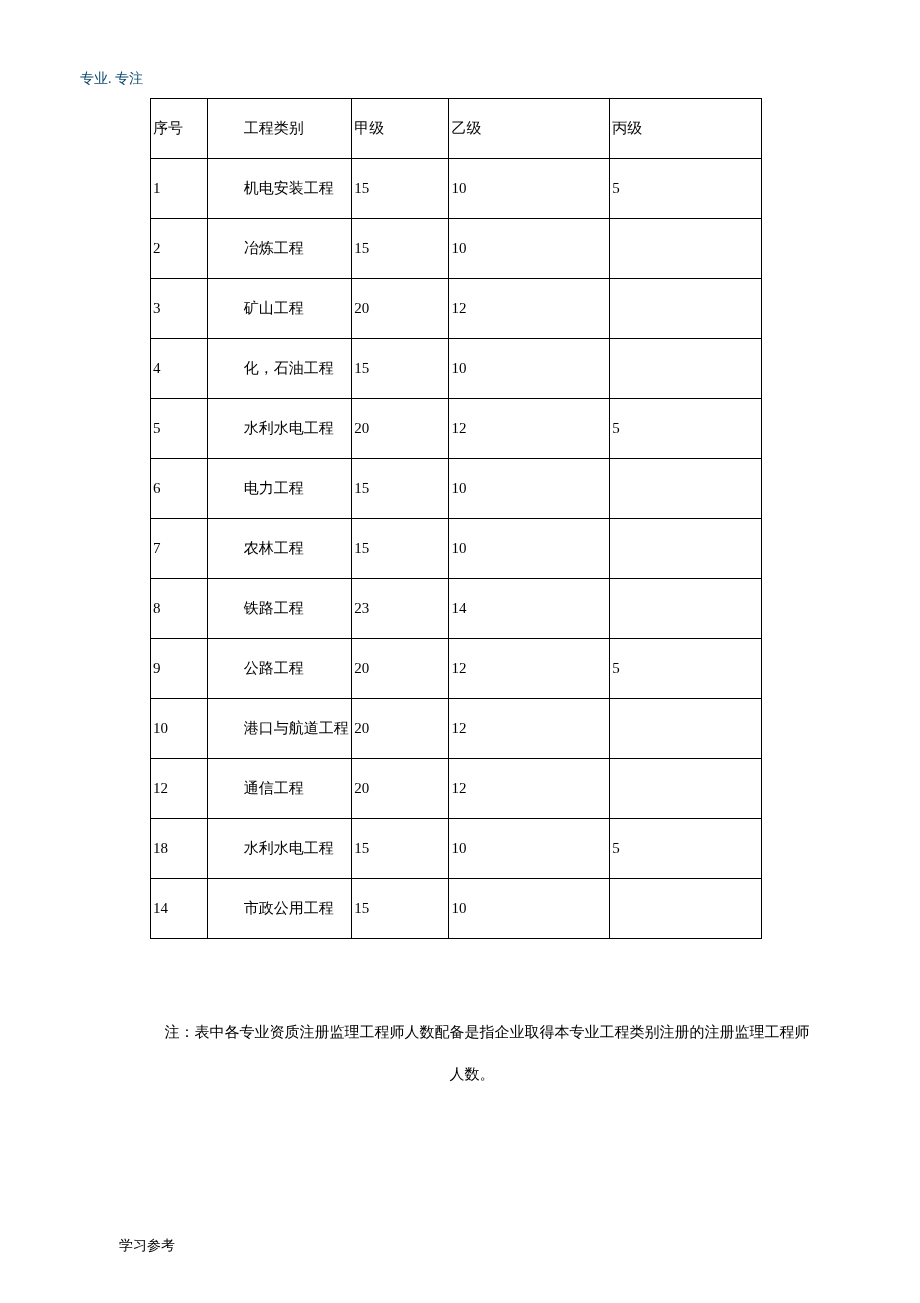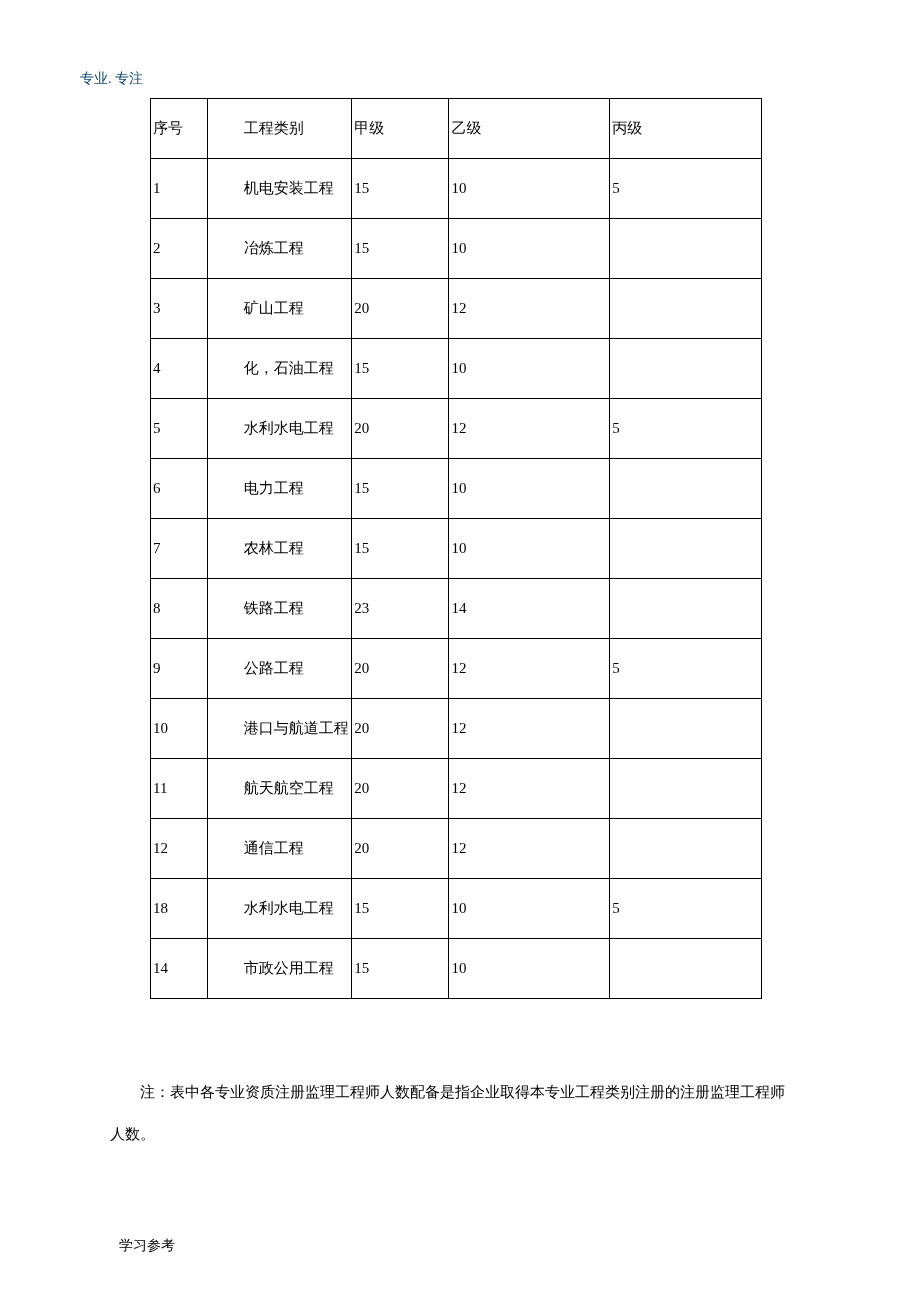--- a/index.html
+++ b/index.html
@@ -47,24 +47,25 @@
       width: 108px;
     }
     .col-level-b {
       width: 180px;
     }
     .col-level-c {
       width: 170px;
     }
     .note-text {
       margin-top: 72px;
-      margin-left: 30px;
+      margin-left: 24px;
       font-size: 15px;
       line-height: 2.8;
       text-indent: 2em;
+      text-align: center;
     }
     .note-continuation {
       margin-left: 0;
     }
     .footer-text {
       position: absolute;
       bottom: 48px;
       left: 119px;
       font-size: 14px;
       color: #000000;
@@ -148,27 +149,20 @@
     <td class="col-level-c">5</td>
   </tr>
   <tr>
     <td class="col-index">10</td>
     <td class="col-category">港口与航道工程</td>
     <td class="col-level-a">20</td>
     <td class="col-level-b">12</td>
     <td class="col-level-c"></td>
   </tr>
   <tr>
-    <td class="col-index">11</td>
-    <td class="col-category">航天航空工程</td>
-    <td class="col-level-a">20</td>
-    <td class="col-level-b">12</td>
-    <td class="col-level-c"></td>
-  </tr>
-  <tr>
     <td class="col-index">12</td>
     <td class="col-category">通信工程</td>
     <td class="col-level-a">20</td>
     <td class="col-level-b">12</td>
     <td class="col-level-c"></td>
   </tr>
   <tr>
     <td class="col-index">18</td>
     <td class="col-category">水利水电工程</td>
     <td class="col-level-a">15</td>

